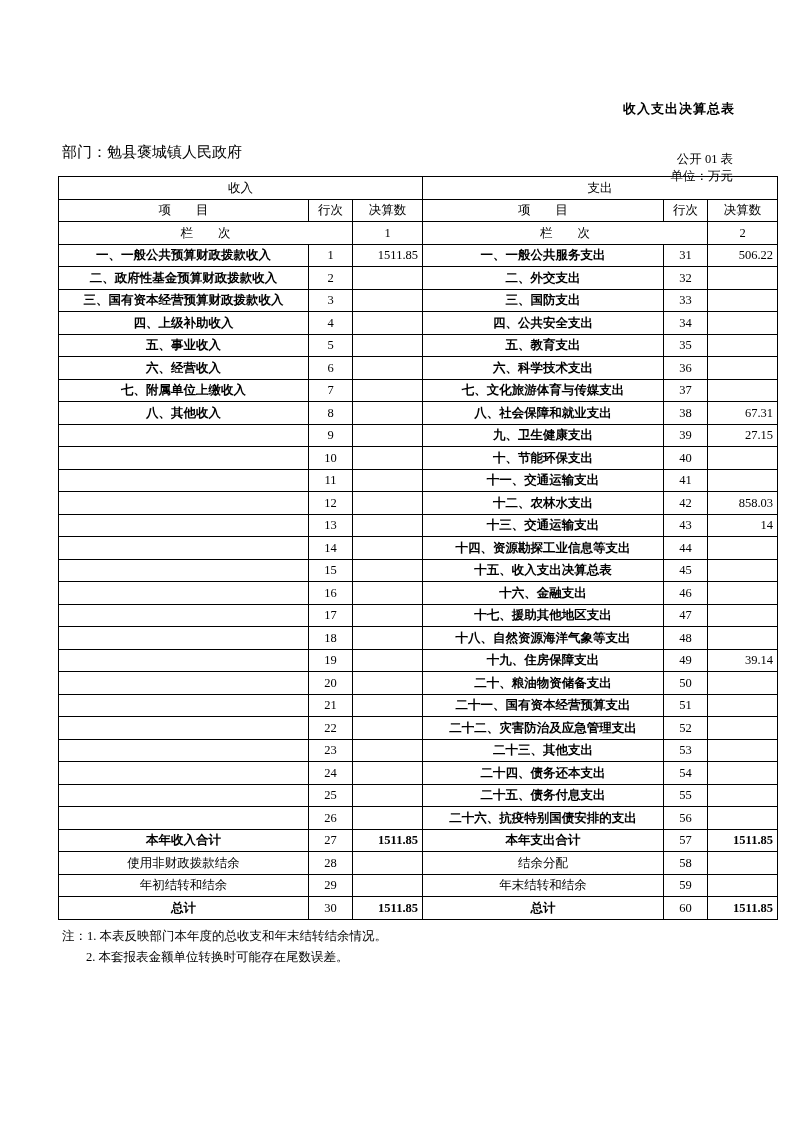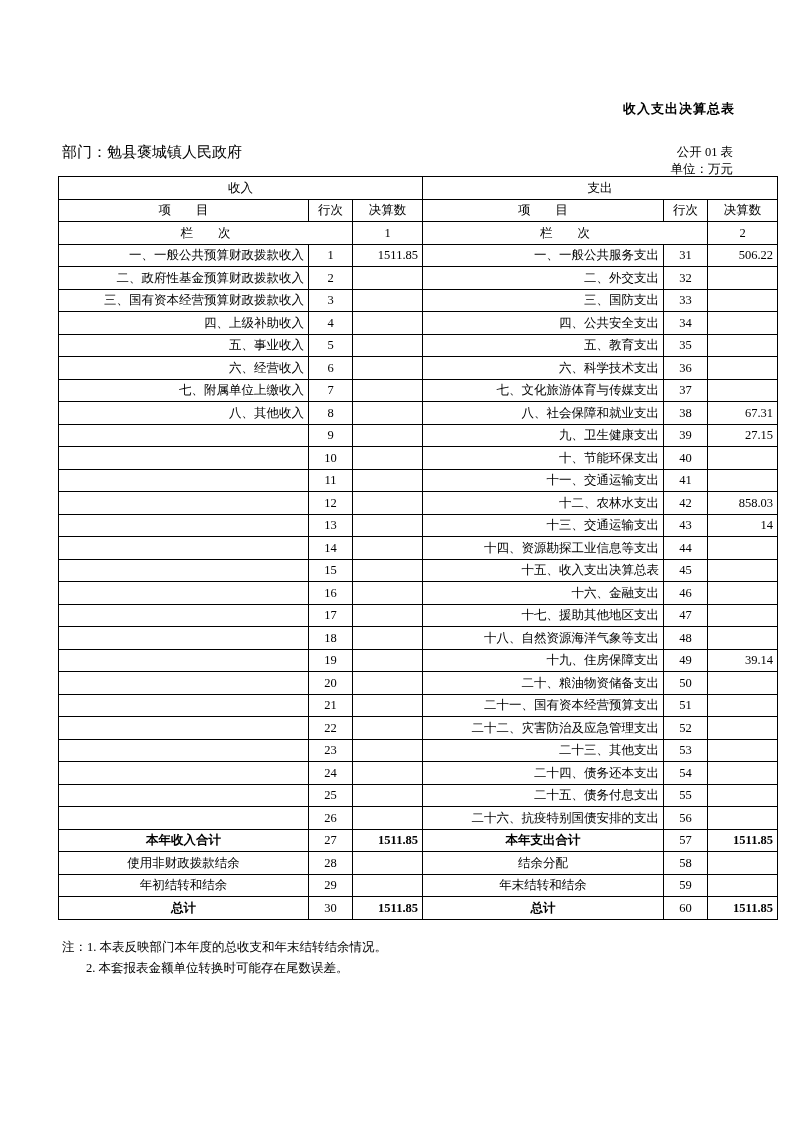--- a/index.html
+++ b/index.html
@@ -35,21 +35,21 @@
   }
   .dept {
     font-size: 15px;
     position: absolute;
     left: 4px;
     top: 3px;
   }
   .form-no {
     position: absolute;
     right: 2px;
-    top: 4px;
+    top: 11px;
     font-size: 12.5px;
     text-align: right;
     line-height: 17px;
   }
   table.main {
     border-collapse: collapse;
     width: 100%;
     table-layout: fixed;
     margin-top: 2px;
   }
@@ -58,26 +58,26 @@
     font-size: 12.5px;
     height: 21.5px;
     padding: 0 4px;
     line-height: 20px;
     vertical-align: middle;
     overflow: hidden;
     white-space: nowrap;
   }
   table.main tr:first-child td { border-top-width: 1.5px; }
   .c-center { text-align: center; }
-  .c-left { text-align: right; padding-left: 8px; }
+  .c-left { text-align: center; padding-left: 8px; font-weight: bold; }
   .c-right { text-align: right; padding-right: 6px; }
   .bold { font-weight: bold; }
   .hdr-big { font-size: 13.5px; }
   .notes {
-    margin-top: 17px;
+    margin-top: 6px;
     font-size: 12.5px;
     line-height: 21px;
     padding-left: 4px;
   }
   .notes div.n2 { padding-left: 24px; }
   col.c1 { width: 250px; }
   col.c2 { width: 44px; }
   col.c3 { width: 70px; }
   col.c4 { width: 241px; }
   col.c5 { width: 44px; }

